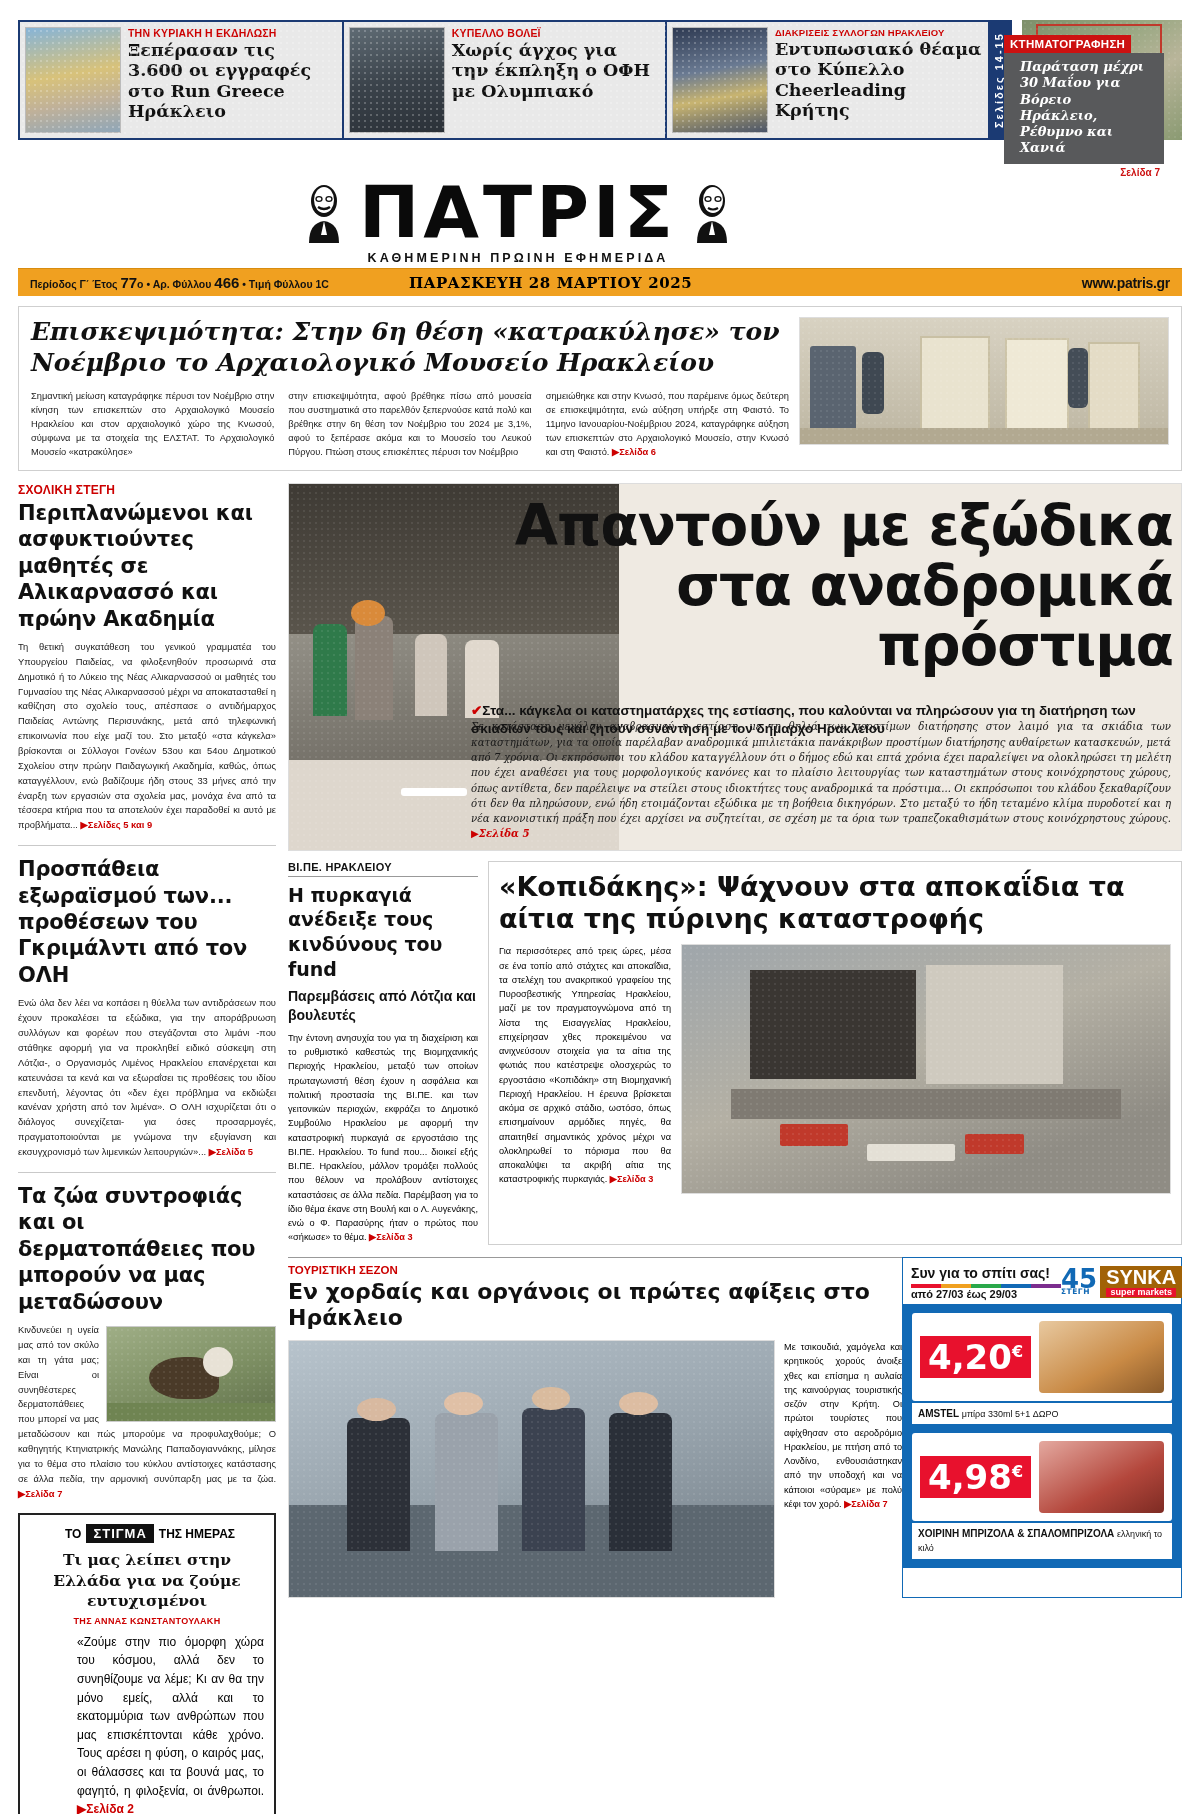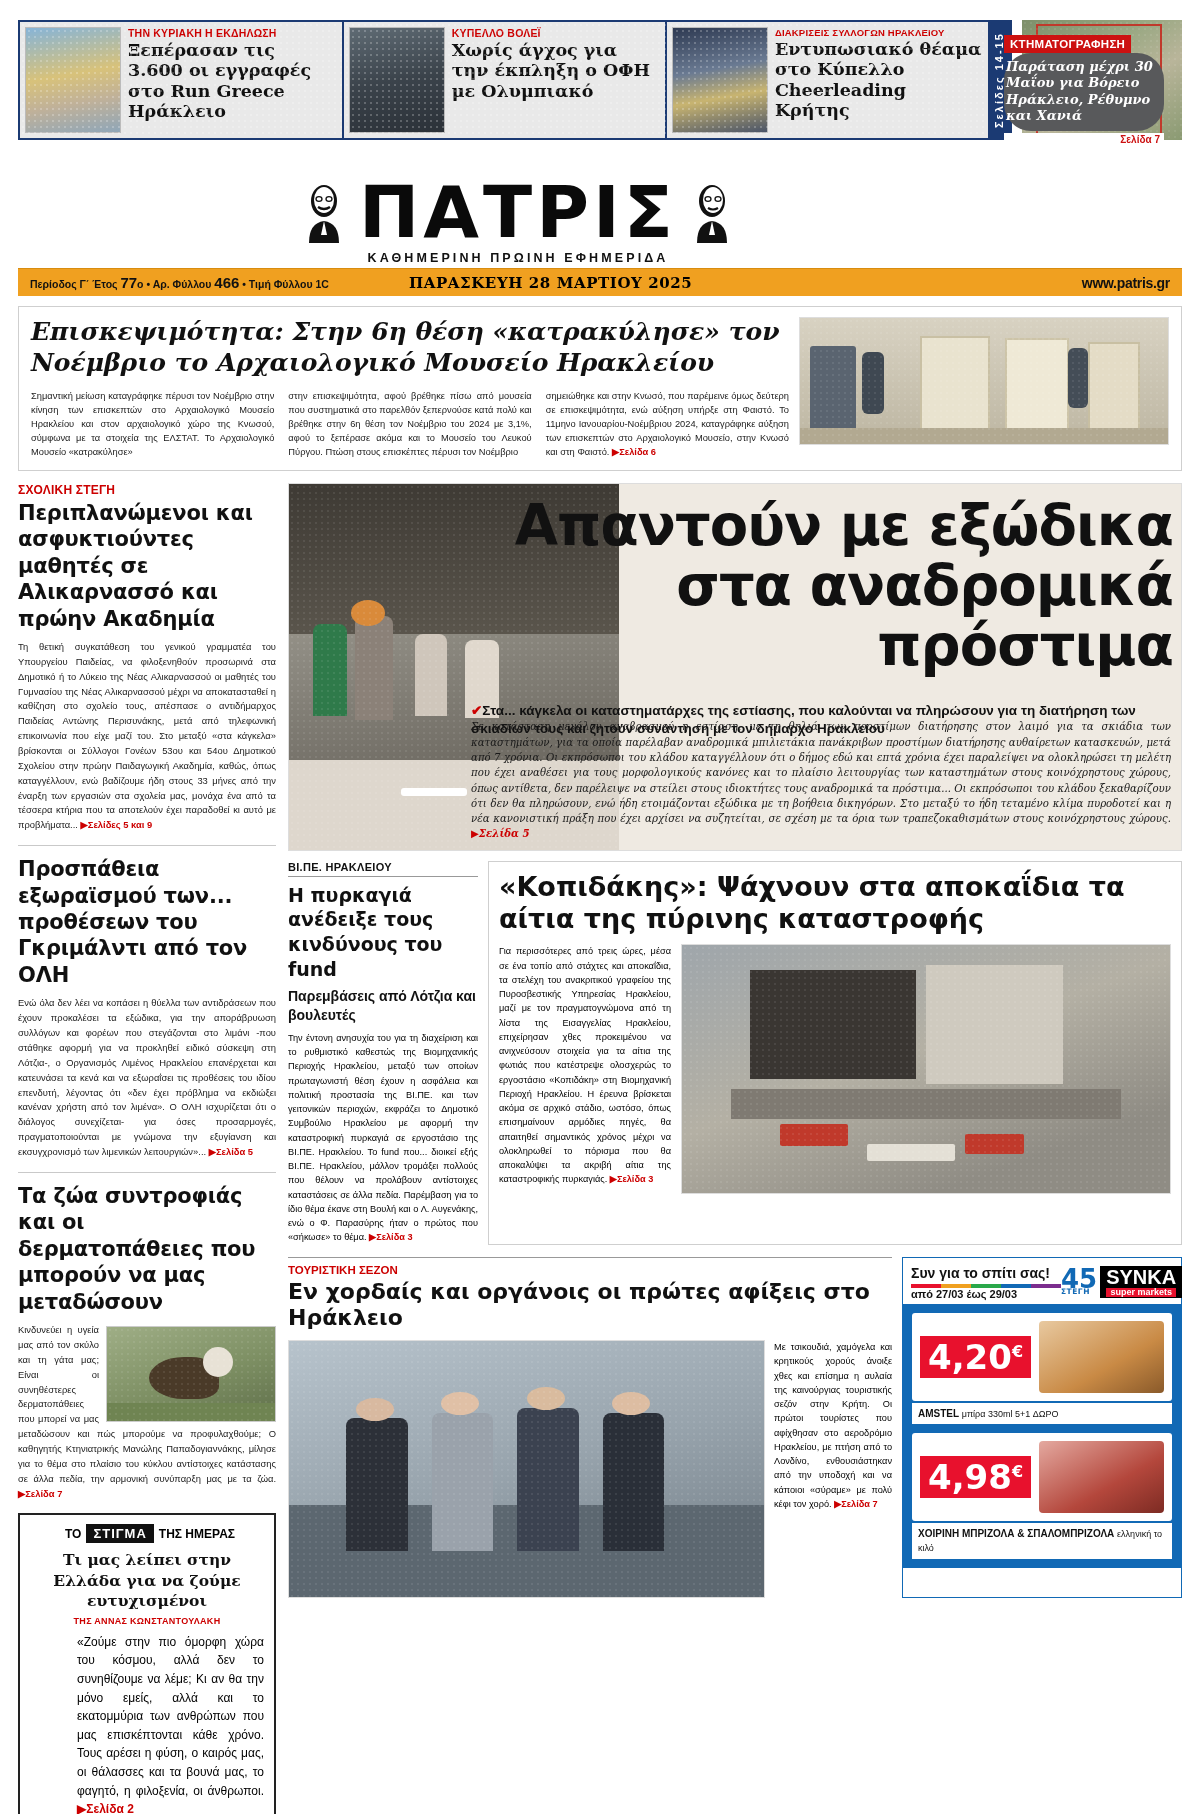--- a/index.html
+++ b/index.html
@@ -36,21 +36,21 @@
   .masthead { position: relative; height: 118px; margin-top: 6px; }
   .masthead-center { position: absolute; left: 150px; top: 4px; width: 700px; text-align: center; margin-top: 28px; }
   .logo-row { display: flex; align-items: center; justify-content: center; gap: 12px; }
   .logo-word { font-family: "DejaVu Sans", sans-serif; font-weight: bold; font-size: 72px; letter-spacing: 4px; line-height: .95; color: #0a0a0a; }
   .head-icon { width: 46px; height: 62px; }
   .logo-sub { font-size: 12.5px; letter-spacing: 3.1px; font-weight: bold; margin-top: 5px; color: #111; }
 
   
   .ktima { position: absolute; right: 18px; top: -112px; width: 160px; }
   .ktima-label { background: #cc1111; color: #fff; font-size: 11.5px; font-weight: bold; padding: 3px 6px; letter-spacing: .3px; display: inline-block; position: relative; z-index: 3; margin-top: -2px; }
-  .ktima-body { background: #58595b; color: #fff; padding: 6px 2px 7px; border-radius: 27px; }
+  .ktima-body { background: #58595b; color: #fff; padding: 6px 16px 7px; }
   .ktima-body p { font-family: "DejaVu Serif", serif; font-style: italic; font-weight: bold; font-size: 13px; line-height: 1.25; }
   .ktima-page { text-align: right; font-size: 10px; font-weight: bold; color: #cc1111; background: #fff; padding: 1px 4px; margin-top: 2px; }
 
   
   .infobar {
     background: #f0a020; height: 28px; display: flex; align-items: center;
     padding: 0 12px; margin-top: 4px; border-top: 1px solid #d88c10;
   }
   .infobar .left { font-size: 10.5px; color: #111; font-weight: bold; }
   .infobar .left .big { font-size: 15px; }
@@ -107,37 +107,37 @@
   .vipe-sub { font-size: 14px; font-weight: bold; line-height: 1.3; margin-top: 6px; color: #111; }
   .vipe-body { font-size: 9.2px; line-height: 1.55; text-align: justify; margin-top: 7px; }
 
   .kopi { flex: 1; border: 1px solid #cfcfcf; padding: 9px 10px; }
   .kopi-head { font-family: "DejaVu Sans", sans-serif; font-weight: bold; font-size: 27px; line-height: 1.2; color: #111; }
   .kopi-cols { display: flex; gap: 10px; margin-top: 9px; }
   .kopi-text { width: 172px; flex: 0 0 172px; font-size: 9.2px; line-height: 1.55; text-align: justify; }
   .kopi-photo { flex: 1; height: 250px; background: linear-gradient(160deg,#9fa6ab,#b4b0a4 45%,#8f8c84 80%); border: 1px solid #ddd; position: relative; overflow: hidden; }
 
   
-  .row3 { display: flex; gap: 10px; margin-top: 12px; }
+  .row3 { display: flex; margin-top: 12px; }
   .tour { flex: 1; border-top: 1px solid #999; padding-top: 6px; }
   .tour-kicker { color: #cc0000; font-size: 11.5px; font-weight: bold; margin-bottom: 3px; }
   .tour-head { font-family: "DejaVu Sans", sans-serif; font-weight: bold; font-size: 22px; color: #111; line-height: 1.22; }
   .tour-cols { display: flex; gap: 9px; margin-top: 8px; }
   .tour-photo { flex: 1; height: 258px; background: linear-gradient(165deg,#b7c3cc,#97a3ac 50%,#6f7a83); border: 1px solid #ddd; position: relative; overflow: hidden; }
   .tour-text { width: 118px; flex: 0 0 118px; font-size: 9.2px; line-height: 1.55; text-align: justify; }
 
   
   .ad { width: 280px; flex: 0 0 280px; border: 1px solid #1169b5; background: #fff; }
   .ad-top { display: flex; align-items: center; padding: 7px 8px 4px; }
   .ad-slogan { font-size: 14px; font-weight: bold; color: #111; }
   .ad-dates { font-size: 11px; font-weight: bold; color: #111; }
   .ad-logo { margin-left: auto; display: flex; align-items: center; gap: 3px; }
   .ad-45 { color: #1169b5; font-family: "DejaVu Sans", sans-serif; font-weight: bold; font-size: 26px; line-height: .8; }
   .ad-45 small { display:block; font-size: 7.5px; letter-spacing: .5px; color:#1169b5; }
-  .ad-synka { background: #000000; color: #fff; font-weight: bold; font-size: 20px; padding: 1px 6px; line-height: 1.05; }
+  .ad-synka { background: #a16207; color: #fff; font-weight: bold; font-size: 20px; padding: 1px 6px; line-height: 1.05; }
   .ad-synka small { display: block; background: #e8112d; color: #fff; font-size: 9px; font-weight: bold; text-align: center; }
   .ad-rainbow { height: 4px; background: linear-gradient(90deg,#e8112d 0 20%,#f0a020 20% 40%,#2aa84a 40% 60%,#1169b5 60% 80%,#7b2d8e 80% 100%); margin: 2px 8px 0; }
   .ad-body { background: #1169b5; padding: 9px; }
   .ad-item { background: #fff; border-radius: 3px; padding: 8px; display: flex; align-items: center; gap: 8px; margin-bottom: 9px; }
   .ad-price { background: #e8112d; color: #fff; font-family: "DejaVu Sans", sans-serif; font-weight: bold; font-size: 34px; padding: 4px 8px; line-height: 1; }
   .ad-price sup { font-size: 16px; vertical-align: super; }
   .ad-prod { flex: 1; text-align: center; }
   .ad-prodimg { width: 100%; height: 72px; background: linear-gradient(150deg,#e8c9a0,#c98a45 60%,#8a5a2a); border-radius: 4px; }
   .ad-prodimg.meat { background: linear-gradient(150deg,#e4a9a0,#b4473c 60%,#7d2b23); }
   .ad-desc { font-size: 10px; font-weight: bold; color: #111; line-height: 1.3; margin-top: 4px; }

